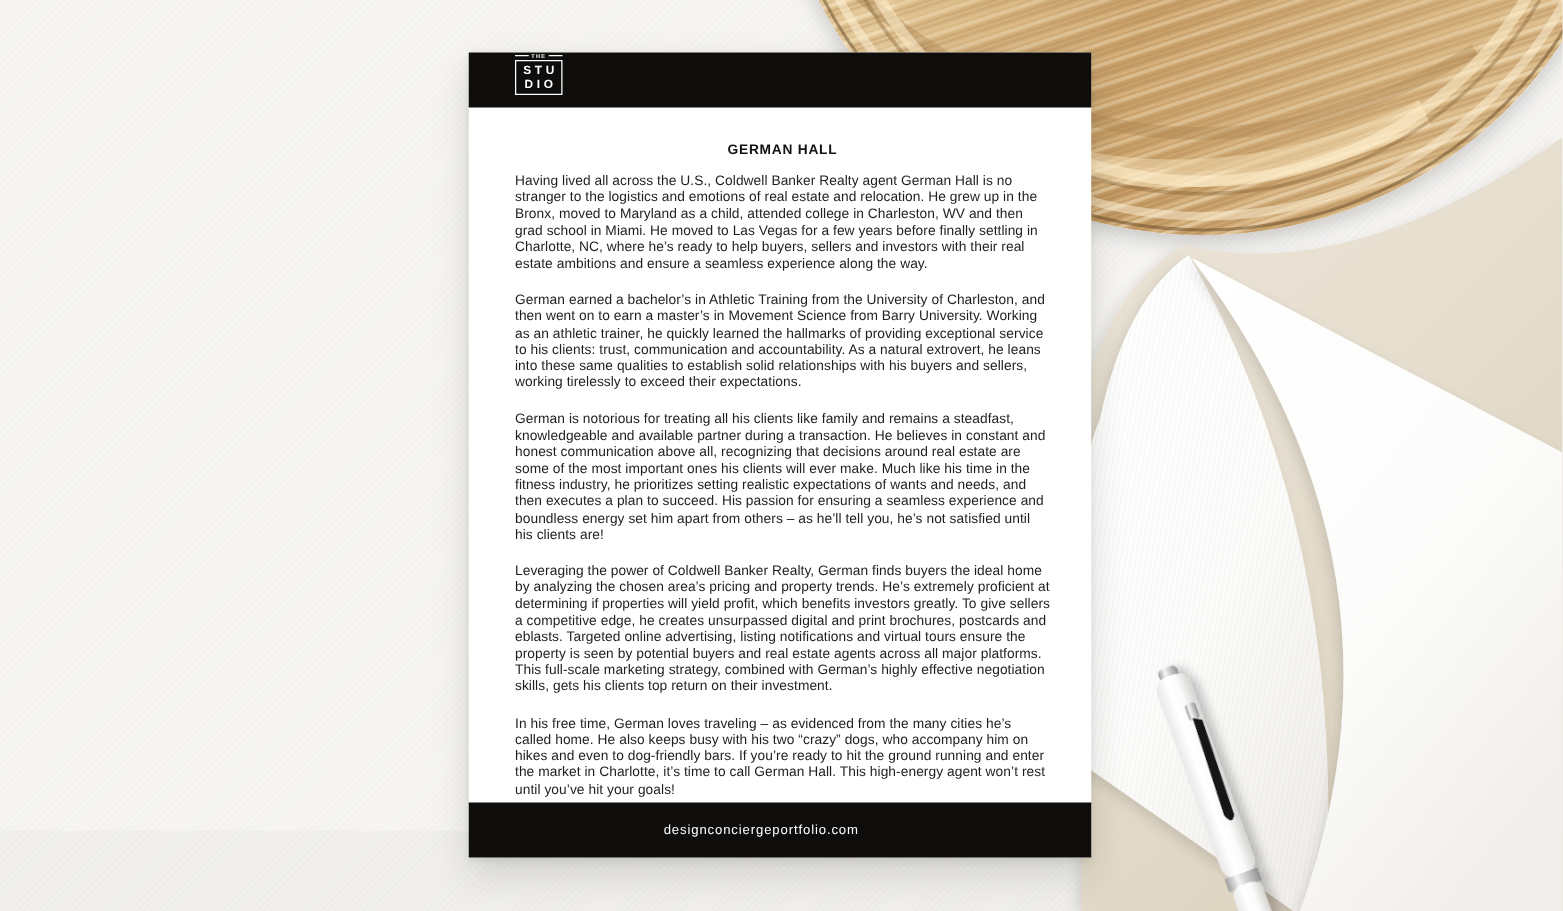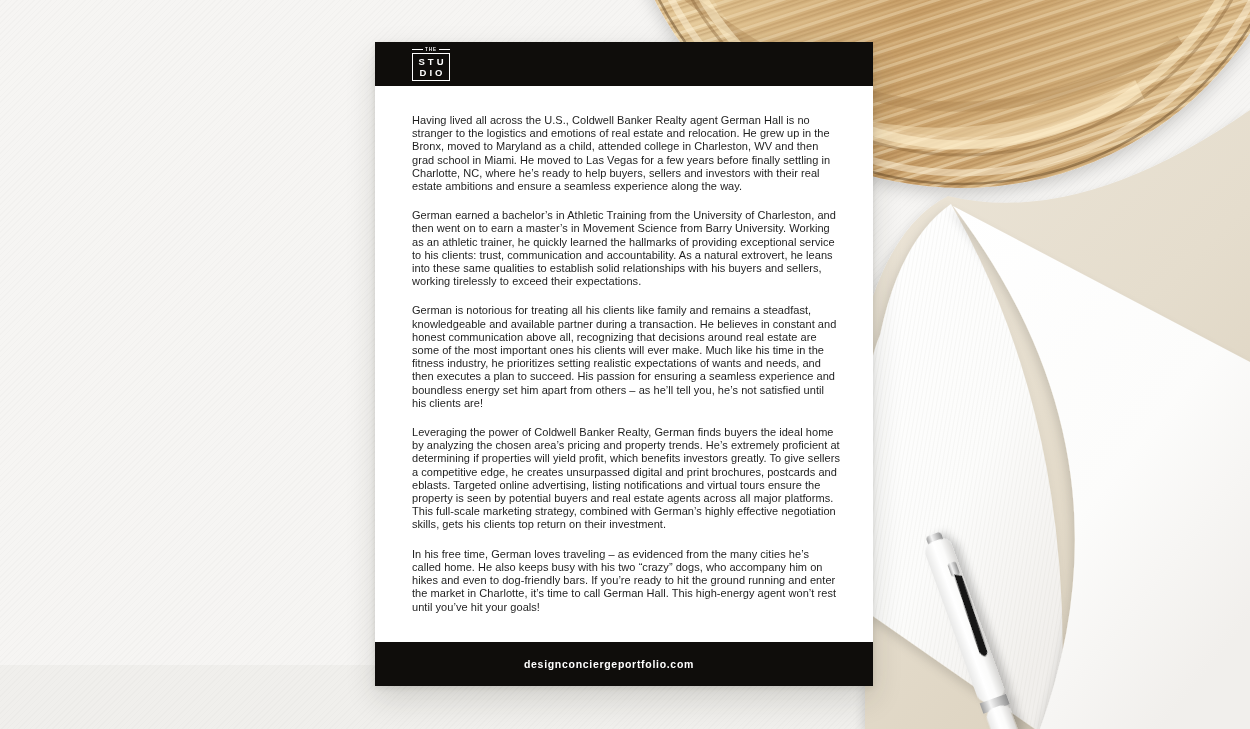--- a/index.html
+++ b/index.html
@@ -10,42 +10,42 @@
     font-family:"Liberation Sans", sans-serif;
   }
   .scene{position:absolute;left:0;top:0;}
   
   .doc{
     position:absolute;left:375px;top:42px;width:498px;height:644px;
     background:#ffffff;
     box-shadow:0 12px 28px rgba(40,35,25,0.16), 0 2px 6px rgba(40,35,25,0.10);
   }
   .doc-header{
-    height:44px;background:#0f0d0b;display:flex;align-items:center;padding-left:37px;box-sizing:border-box;
+    height:44px;background:#0f0d0b;display:flex;padding-left:37px;box-sizing:border-box;
   }
   .logo{width:38px;color:#ffffff;}
   .logo-the-row{display:flex;align-items:center;gap:2px;margin-bottom:1px;}
   .hline{flex:1;height:1px;background:#ffffff;}
   .logo-the{font-size:4.5px;font-weight:bold;letter-spacing:1px;line-height:5px;}
   .logo-box{border:1.5px solid #ffffff;padding:3px 0 2px;text-align:center;}
   .logo-row{display:block;font-size:9.5px;font-weight:bold;letter-spacing:3px;text-indent:3px;line-height:10.5px;}
   .doc-main{padding:28px 33px 0 37px;}
   .doc-title{
     margin:0 0 13px 0;text-align:center;color:#121212;
     font-size:11px;font-weight:bold;letter-spacing:0.6px;
   }
   .doc-body p{
     margin:0 0 16px 0;color:#1e1e1e;font-size:11px;line-height:13.2px;letter-spacing:0.05px;
   }
   .doc-footer{
     position:absolute;left:0;bottom:0;width:100%;height:44px;background:#0f0d0b;
     display:flex;align-items:center;justify-content:center;
   }
   .doc-footer span{
-    color:#ffffff;font-size:10.5px;font-weight:bold;letter-spacing:0.7px;transform:translateX(-15px);
+    color:#ffffff;font-size:10.5px;font-weight:normal;letter-spacing:0.7px;transform:translateX(-15px);
   }
 </style>
 </head>
 <body>
 
 <svg class="scene" width="1250" height="729" viewBox="0 0 1250 729">
   <defs>
     <linearGradient id="woodBase" x1="0" y1="0" x2="1" y2="0.35">
       <stop offset="0" stop-color="#cfa976"></stop>
       <stop offset="0.35" stop-color="#e2c696"></stop>
@@ -141,20 +141,21 @@
         <span class="hline"></span>
       </div>
       <div class="logo-box">
         <span class="logo-row">STU</span>
         <span class="logo-row">DIO</span>
       </div>
     </div>
   </div>
 
   <div class="doc-main">
+    <h1 class="doc-title">GERMAN HALL</h1>
     <div class="doc-body">
       <p>Having lived all across the U.S., Coldwell Banker Realty agent German Hall is no stranger to the logistics and emotions of real estate and relocation. He grew up in the Bronx, moved to Maryland as a child, attended college in Charleston, WV and then grad school in Miami. He moved to Las Vegas for a few years before finally settling in Charlotte, NC, where he’s ready to help buyers, sellers and investors with their real estate ambitions and ensure a seamless experience along the way.</p>
       <p>German earned a bachelor’s in Athletic Training from the University of Charleston, and then went on to earn a master’s in Movement Science from Barry University. Working as an athletic trainer, he quickly learned the hallmarks of providing exceptional service to his clients: trust, communication and accountability. As a natural extrovert, he leans into these same qualities to establish solid relationships with his buyers and sellers, working tirelessly to exceed their expectations.</p>
       <p>German is notorious for treating all his clients like family and remains a steadfast, knowledgeable and available partner during a transaction. He believes in constant and honest communication above all, recognizing that decisions around real estate are some of the most important ones his clients will ever make. Much like his time in the fitness industry, he prioritizes setting realistic expectations of wants and needs, and then executes a plan to succeed. His passion for ensuring a seamless experience and boundless energy set him apart from others – as he’ll tell you, he’s not satisfied until his clients are!</p>
       <p>Leveraging the power of Coldwell Banker Realty, German finds buyers the ideal home by analyzing the chosen area’s pricing and property trends. He’s extremely proficient at determining if properties will yield profit, which benefits investors greatly. To give sellers a competitive edge, he creates unsurpassed digital and print brochures, postcards and eblasts. Targeted online advertising, listing notifications and virtual tours ensure the property is seen by potential buyers and real estate agents across all major platforms. This full-scale marketing strategy, combined with German’s highly effective negotiation skills, gets his clients top return on their investment.</p>
       <p>In his free time, German loves traveling – as evidenced from the many cities he’s called home. He also keeps busy with his two “crazy” dogs, who accompany him on hikes and even to dog-friendly bars. If you’re ready to hit the ground running and enter the market in Charlotte, it’s time to call German Hall. This high-energy agent won’t rest until you’ve hit your goals!</p>
     </div>
   </div>
 
   <div class="doc-footer">

